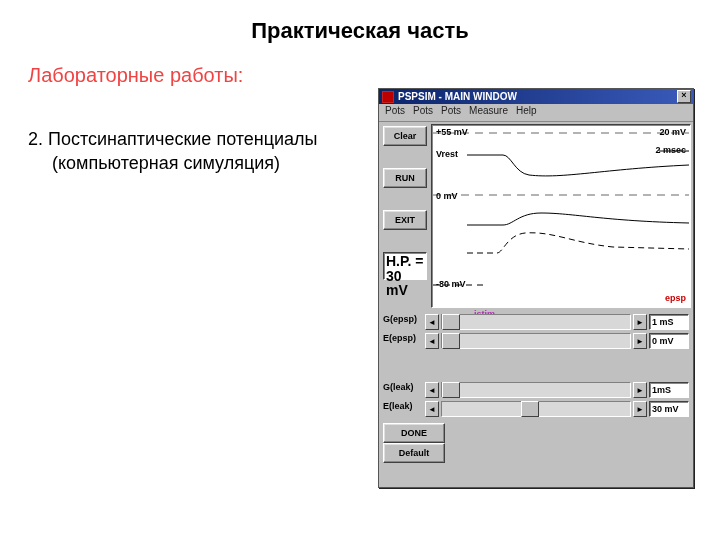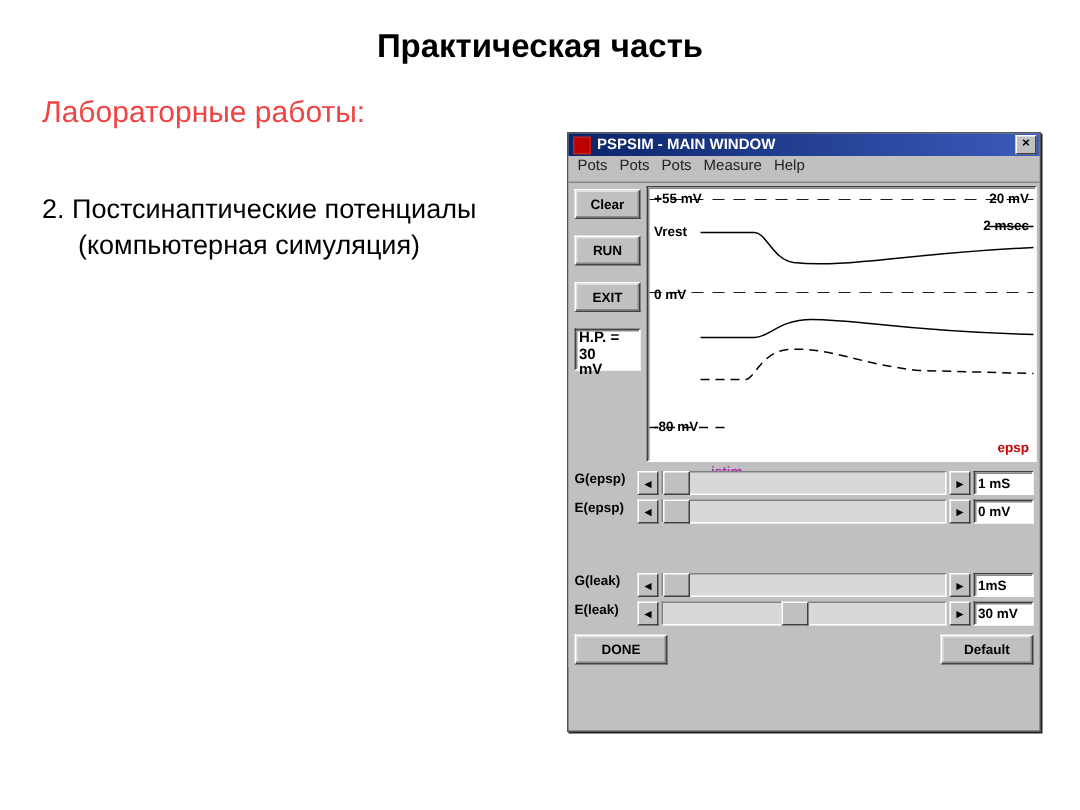--- a/index.html
+++ b/index.html
@@ -86,41 +86,41 @@
 
   .upper {
     position: relative;
     height: 188px;
     background: #c0c0c0;
   }
   .btncol {
     position: absolute;
     left: 4px; top: 4px;
     width: 44px;
-    display: flex; flex-direction: column; gap: 11px;
+    display: flex; flex-direction: column; gap: 22px;
   }
   .win-btn {
     height: 18px;
     background: #c0c0c0;
     border: 1px solid #fff;
     border-right-color: #404040;
     border-bottom-color: #404040;
     font-size: 9px;
     display: flex; align-items: center; justify-content: center;
     box-shadow: inset -1px -1px 0 #888, inset 1px 1px 0 #dfdfdf;
     font-weight: bold;
     color: #000;
   }
   .hp-box {
     height: 24px;
     background: #fff;
     border: 1px solid #404040;
     border-right-color: #fff; border-bottom-color: #fff;
     box-shadow: inset 1px 1px 0 #888;
-    font-size: 10px; font-weight: bold;
+    font-size: 14px; font-weight: bold;
     padding: 1px 2px;
     line-height: 1.05;
   }
 
   .plot {
     position: absolute;
     left: 52px; top: 2px; right: 2px; bottom: 2px;
     background: #fff;
     border: 1px solid #404040;
     border-right-color: #fff; border-bottom-color: #fff;
@@ -175,21 +175,21 @@
     background: #fff;
     border: 1px solid #404040;
     border-right-color: #fff; border-bottom-color: #fff;
     box-shadow: inset 1px 1px 0 #888;
     font-size: 9px; font-weight: bold;
     padding: 0 2px;
     display: flex; align-items: center;
   }
   .spacer { height: 30px; }
   .btn-row {
-    display: flex; justify-content: space-between; gap: 14px; margin-top: 6px;
+    display: flex; justify-content: space-between; gap: 0; margin-top: 6px; flex-direction: column;
   }
   .btn-row .win-btn { width: 60px; height: 18px; }
 </style>
 </head>
 <body>
 
 <div class="page-title">Практическая часть</div>
 <div class="subtitle">Лабораторные работы:</div>
 <div class="item-text">
   <span>2. Постсинаптические потенциалы</span>

